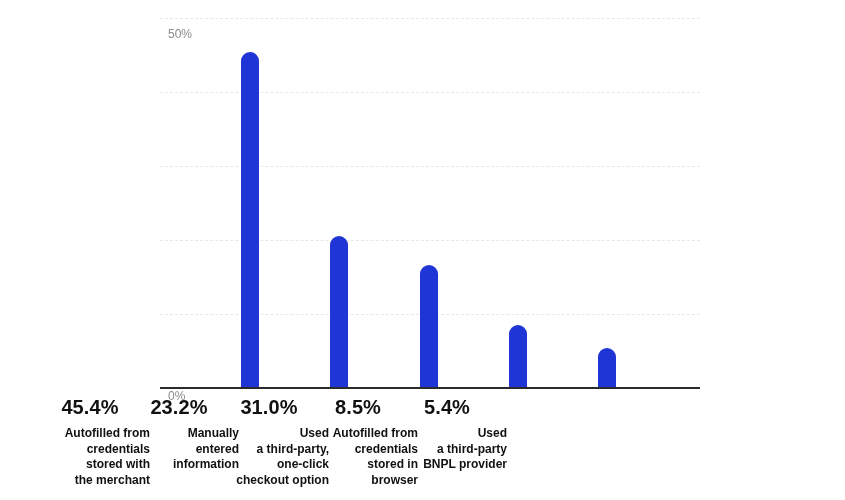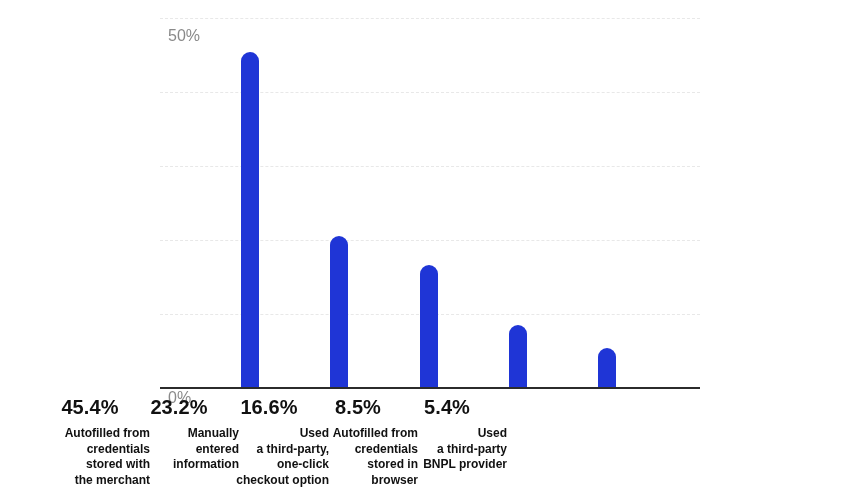--- a/index.html
+++ b/index.html
@@ -43,21 +43,21 @@
     left: 160px;
     top: 387px;
     width: 540px;
     height: 2px;
     background: #2b2b2b;
   }
 
   
   .y-tick {
     position: absolute;
-    font-size: 16px;
+    font-size: 12px;
     color: #8a8a8a;
     font-family: "Liberation Sans", sans-serif;
     white-space: nowrap;
   }
   #y-tick-top  { left: 168px; top: 27px; }
   #y-tick-zero { left: 168px; top: 389px; }
 
   
   .bar-group {
     position: absolute;
@@ -141,21 +141,21 @@
 stored with
 the merchant</span>
   </div>
   <div class="cat-label" style="left:119px;">
     <span class="cat-value">23.2%</span>
     <span class="cat-desc">Manually
 entered
 information</span>
   </div>
   <div class="cat-label" style="left:209px;">
-    <span class="cat-value">16.6%</span>
+    <span class="cat-value">31.0%</span>
     <span class="cat-desc">Used
 a third-party,
 one-click
 checkout option</span>
   </div>
   <div class="cat-label" style="left:298px;">
     <span class="cat-value">8.5%</span>
     <span class="cat-desc">Autofilled from
 credentials
 stored in

